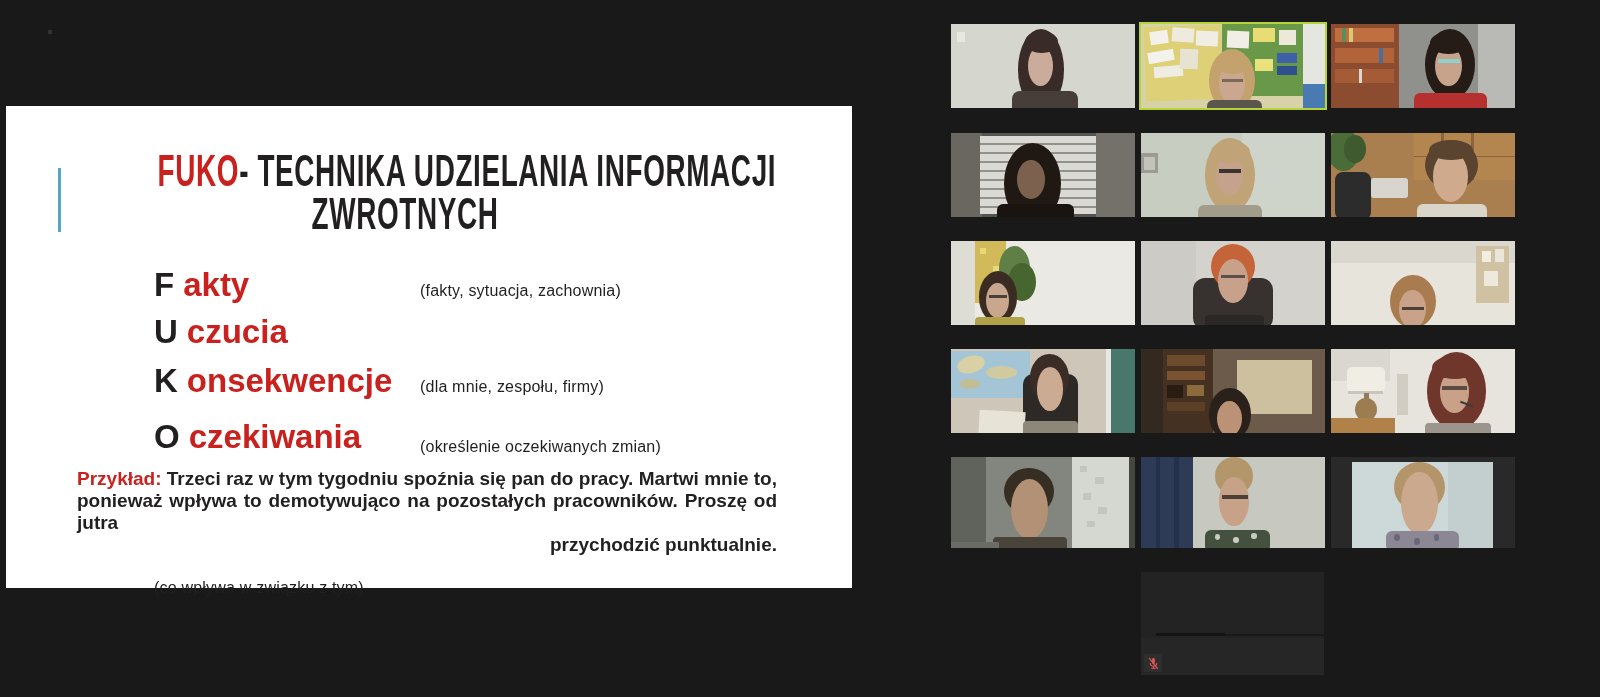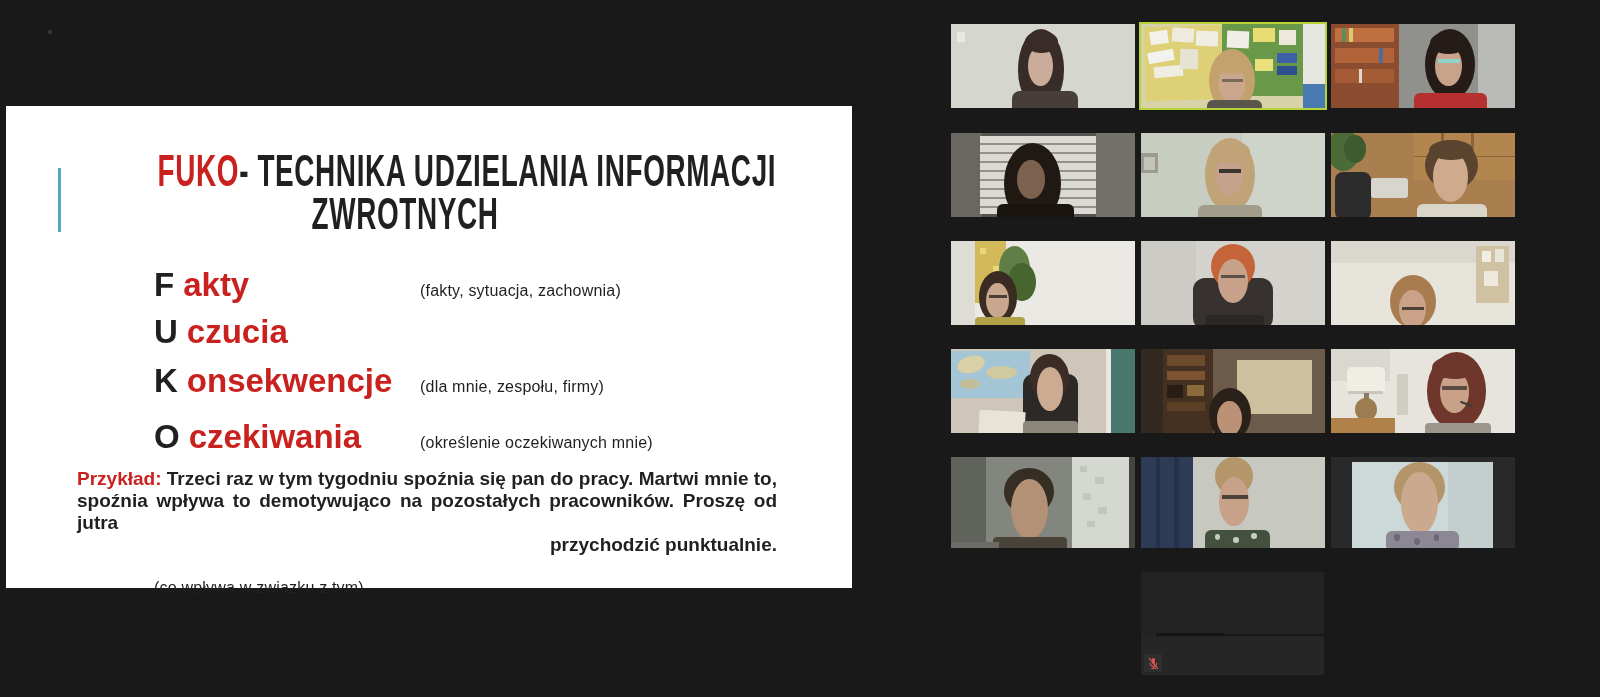--- a/index.html
+++ b/index.html
@@ -17,21 +17,21 @@
   }
   .slide-accent{position:absolute;left:52px;top:62px;width:3px;height:64px;background:var(--accent,#55a7c4);}
   .slide-title{
     position:absolute;left:0;top:44px;width:798px;margin:0;text-align:center;
     font-size:45px;font-weight:bold;line-height:0.95;letter-spacing:1px;
     transform:scaleX(0.62);transform-origin:399px 0;
     color:var(--ink,#211f20);white-space:nowrap;
   }
   .t-red{color:var(--red,#c9211e);}
   .fuko-row{position:absolute;left:148px;display:flex;align-items:baseline;width:600px;}
-  .fuko-row.r1{top:160px;} .fuko-row.r2{top:207px;flex-direction:column;} .fuko-row.r3{top:256px;} .fuko-row.r4{top:312px;}
+  .fuko-row.r1{top:160px;} .fuko-row.r2{top:207px;flex-direction:column;} .fuko-row.r3{top:256px;} .fuko-row.r4{top:312px;align-items:flex-end;}
   .fuko-term{font-size:33px;font-weight:bold;width:266px;flex:0 0 266px;color:var(--ink,#211f20);}
   .fuko-term .term{color:var(--red,#c9211e);margin-left:9px;}
   .fuko-note{font-size:16px;font-weight:500;color:var(--ink,#211f20);letter-spacing:.2px;}
   .example{
     position:absolute;left:71px;top:362px;width:700px;margin:0;
     font-size:19px;font-weight:bold;line-height:22px;color:var(--ink,#211f20);
   }
   .example .jline{text-align:justify;text-align-last:justify;}
   .example .lastline{text-align:right;}
 
@@ -66,26 +66,26 @@
   <div class="fuko-row r2">
     <span class="fuko-term"><span class="init">U</span><span class="term">czucia</span></span>
     <span class="fuko-note">(co wpływa w związku z tym)</span>
   </div>
   <div class="fuko-row r3">
     <span class="fuko-term"><span class="init">K</span><span class="term">onsekwencje</span></span>
     <span class="fuko-note">(dla mnie, zespołu, firmy)</span>
   </div>
   <div class="fuko-row r4">
     <span class="fuko-term"><span class="init">O</span><span class="term">czekiwania</span></span>
-    <span class="fuko-note">(określenie oczekiwanych mnie)</span>
+    <span class="fuko-note">(określenie oczekiwanych zmian)</span>
   </div>
 
   <div class="example">
     <div class="jline"><span class="t-red">Przykład:</span><span> Trzeci raz w tym tygodniu spoźnia się pan do pracy. Martwi mnie to,</span></div>
-    <div class="jline">spoźnia wpływa to demotywująco na pozostałych pracowników. Proszę od jutra</div>
+    <div class="jline">ponieważ wpływa to demotywująco na pozostałych pracowników. Proszę od jutra</div>
     <div class="lastline">przychodzić punktualnie.</div>
   </div>
 </div>
 
 <div id="gallery">
     <div class="tile" title="woman, dark hair, plain light wall" style="left: 951px; top: 24px; width: 184px; height: 84px; background: rgb(213, 214, 206);">
       <div class="sh rect" style="left: 3%; top: 10%; width: 4.5%; height: 12%; background: rgb(232, 232, 224);"></div>
       <div class="sh ellipse" style="left: 36.5%; top: 6%; width: 25%; height: 96%; background: rgb(57, 43, 39);"></div>
       <div class="sh ellipse" style="left: 42%; top: 26%; width: 13.5%; height: 48%; background: rgb(203, 172, 154);"></div>
       <div class="sh ellipse" style="left: 40%; top: 8%; width: 18%; height: 26%; background: rgb(57, 43, 39);"></div>

